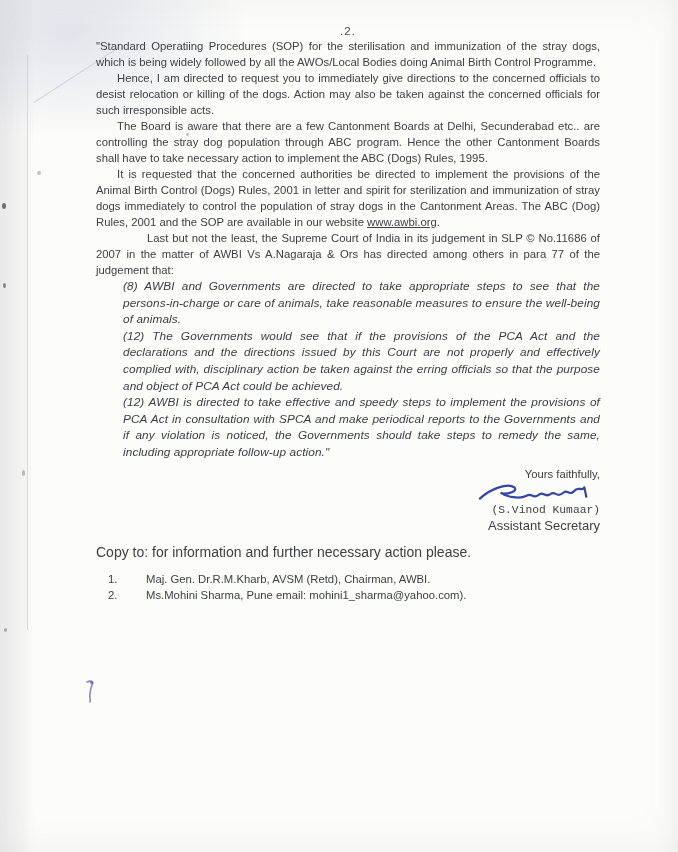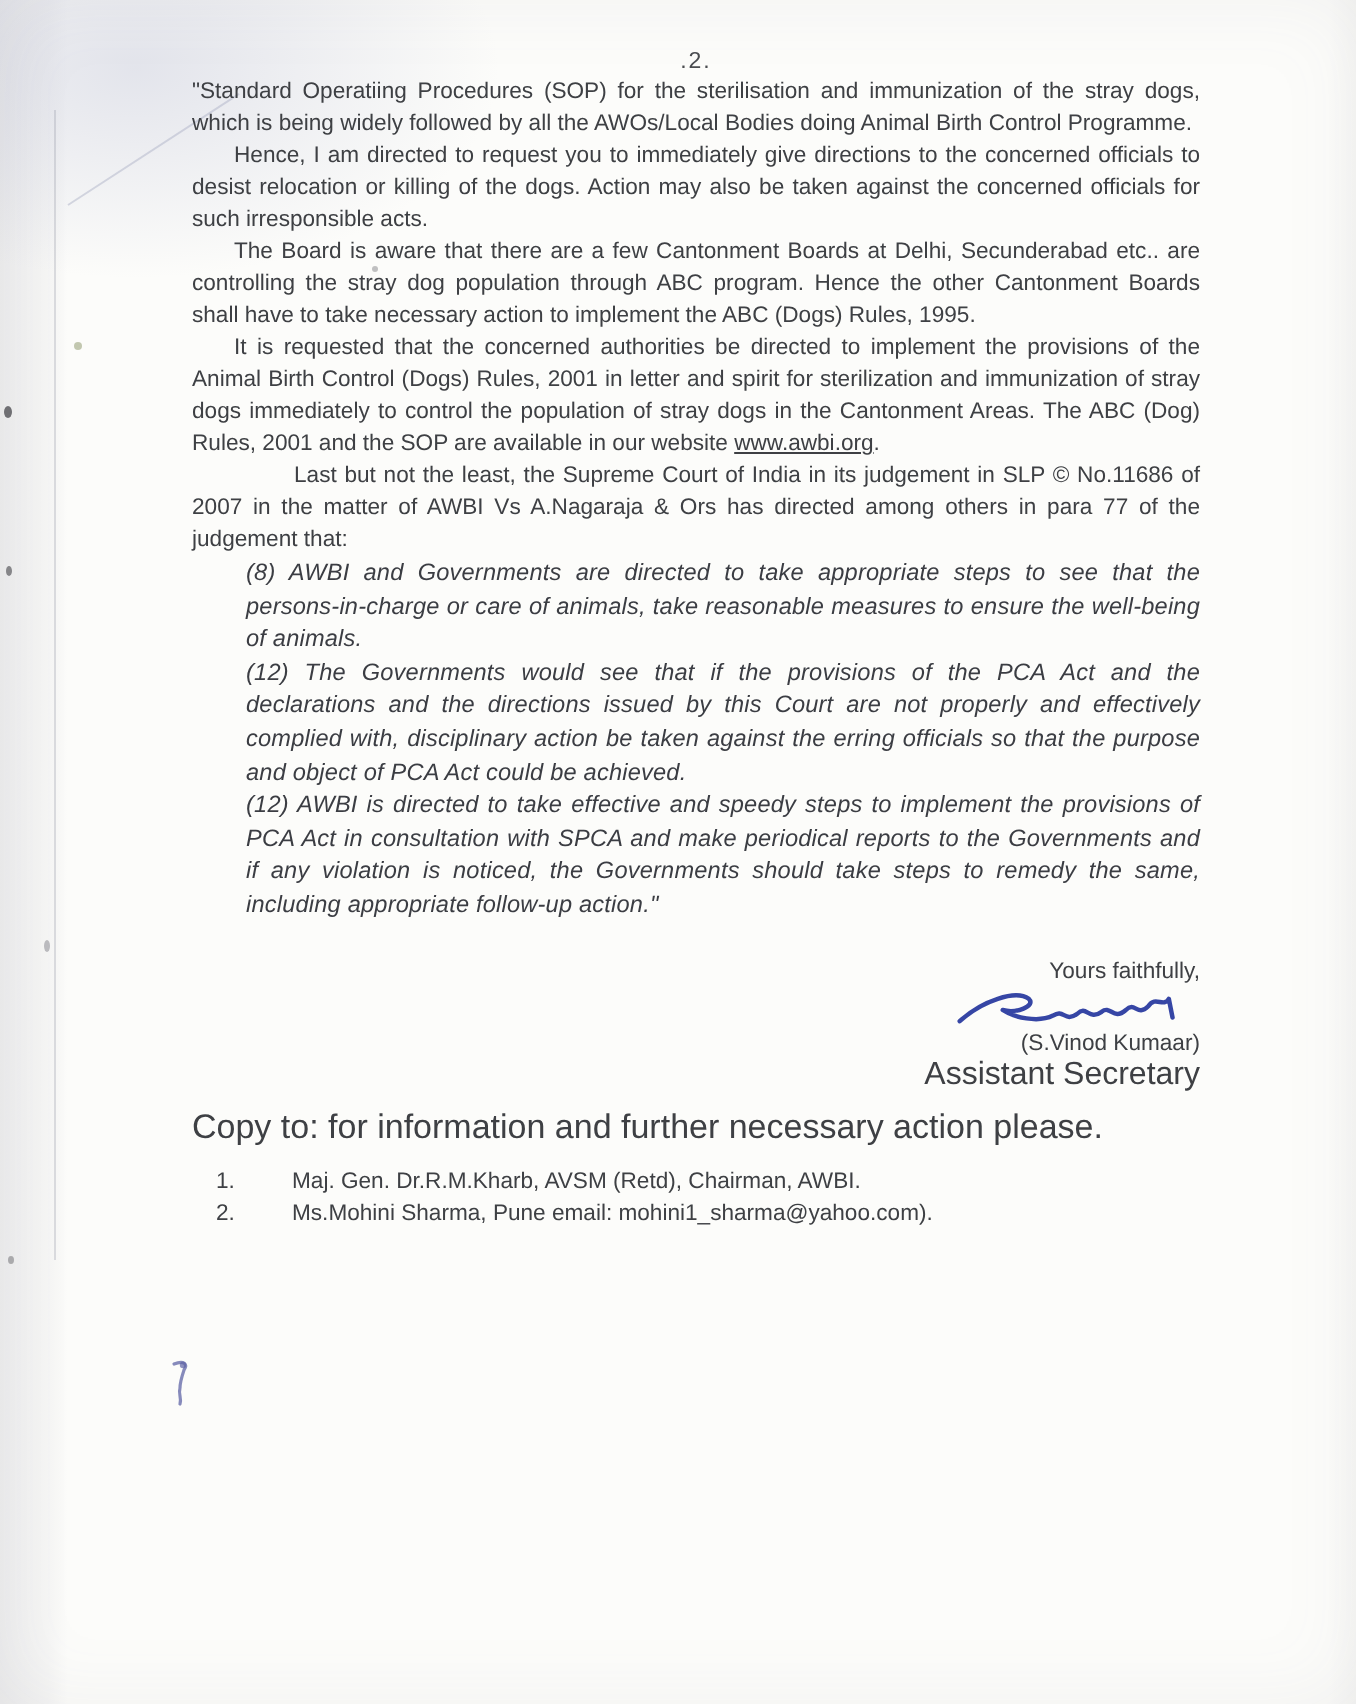--- a/index.html
+++ b/index.html
@@ -44,26 +44,26 @@
     font-style:italic;text-align:justify;color:#3b3d43;
     letter-spacing:0.1px;
   }
   .q0{margin-top:10px;}
   .q1{margin-top:3px;}
   .q2{margin-top:9px;}
   .q3{margin-top:4px;}
 
   .final{margin-top:3px;text-align:left;}
 
-  .closing{margin-top:18px;text-align:right;font-size:11.3px;line-height:14px;color:#3e4044;}
+  .closing{margin-top:6px;text-align:right;font-size:11.3px;line-height:14px;color:#3e4044;}
   .closing .sig{display:block;margin:-2px 2px -4px auto;}
-  .closing .name{display:block;font-size:11.3px;line-height:15px;}
-  .closing .title{display:block;font-size:16px;line-height:15px;}
+  .closing .name{display:block;font-size:11.3px;line-height:15px;font-family:Liberation Mono, monospace;}
+  .closing .title{display:block;font-size:13px;line-height:15px;}
 
-  .copyto{margin-top:12px;font-size:17px;line-height:14px;}
+  .copyto{margin-top:12px;font-size:14px;line-height:14px;}
   .copy-list{margin-top:12px;}
   .copy-row{display:flex;font-size:11.3px;line-height:16px;}
   .copy-row .num{width:50px;flex:0 0 50px;padding-left:12px;box-sizing:border-box;}
   .copy-row .txt{flex:1;}
 
   .pen-mark{position:absolute;left:82px;top:678px;}
 </style>
 </head>
 <body>
 

